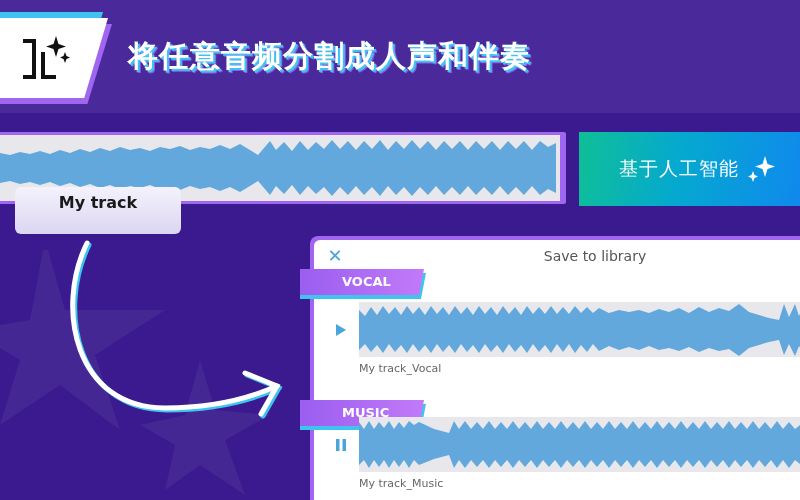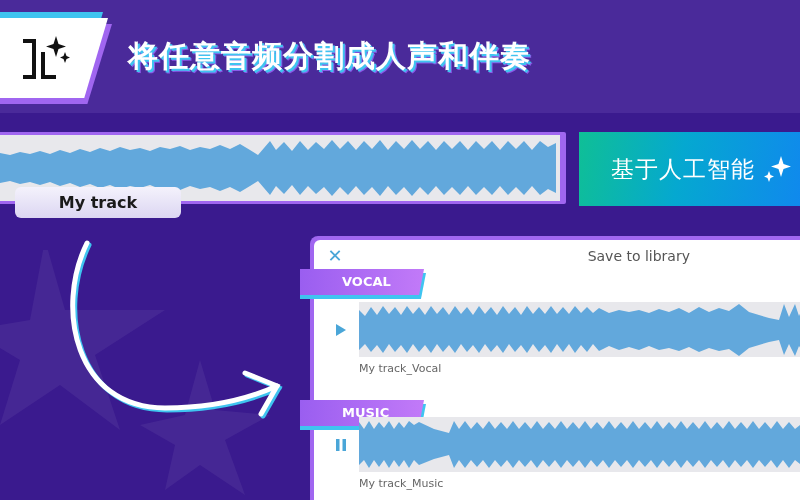--- a/index.html
+++ b/index.html
@@ -37,52 +37,52 @@
     text-shadow: 2px 2px 0 #3fc4f0, 3px 3px 0 #8a5ae8;
     white-space: nowrap;
   }
   
   .main-track {
     position: absolute; left: -4px; top: 132px; width: 570px; height: 72px;
     background: #a066f0; padding: 3px 6px 3px 4px; border-radius: 2px;
   }
   .main-track .wave-box { width: 100%; height: 100%; background: #e8e8ec; overflow: hidden; }
   .track-pill {
-    position: absolute; left: 15px; top: 187px; width: 166px; height: 31px;
+    position: absolute; left: 15px; top: 187px; width: 166px; height: 47px;
     background: linear-gradient(#f4f2fc, #dcd6f2);
     border-radius: 6px; text-align: center; line-height: 31px;
     font-size: 16px; font-weight: bold; color: #1a1a1a;
   }
   
   .ai-button {
     position: absolute; left: 579px; top: 132px; width: 225px; height: 74px;
     background: linear-gradient(100deg, #0fbf96 0%, #05a8d0 45%, #1088ee 100%);
     display: flex; align-items: center; padding-left: 32px;
   }
-  .ai-label { font-size: 23px; color: #ffffff; letter-spacing: 1px; }
+  .ai-label { font-size: 19px; color: #ffffff; letter-spacing: 1px; margin-left: 8px; }
   .ai-sparkle { margin-left: 8px; width: 30px; height: 30px; }
   
   .bg-stars { position: absolute; left: 0; top: 250px; width: 320px; height: 250px; }
   
   .arrow { position: absolute; left: 55px; top: 238px; width: 240px; height: 185px; }
   
   .dialog-border {
     position: absolute; left: 310px; top: 236px; width: 500px; height: 270px;
     background: #a066f0; border-radius: 8px 0 0 0;
   }
   .dialog {
     position: absolute; left: 314px; top: 240px; width: 490px; height: 265px;
     background: #ffffff; border-radius: 6px 0 0 0;
   }
   .dialog-close {
     position: absolute; left: 326px; top: 247px; width: 18px; height: 18px;
     color: #4aa6d8; font-size: 18px; line-height: 18px; text-align: center;
   }
   .dialog-title {
-    position: absolute; left: 500px; top: 247px; width: 190px; text-align: right;
+    position: absolute; left: 500px; top: 247px; width: 190px; text-align: center;
     font-size: 14px; color: #555; line-height: 18px;
   }
   .tag { position: absolute; left: 300px; width: 128px; height: 30px; }
   .tag-shadow {
     position: absolute; left: 0; top: 4px; width: 126px; height: 26px;
     background: #3fc4f0;
     clip-path: polygon(0 0, 100% 0, 96% 100%, 0 100%);
   }
   .tag-body {
     position: absolute; left: 0; top: 0; width: 124px; height: 26px;

